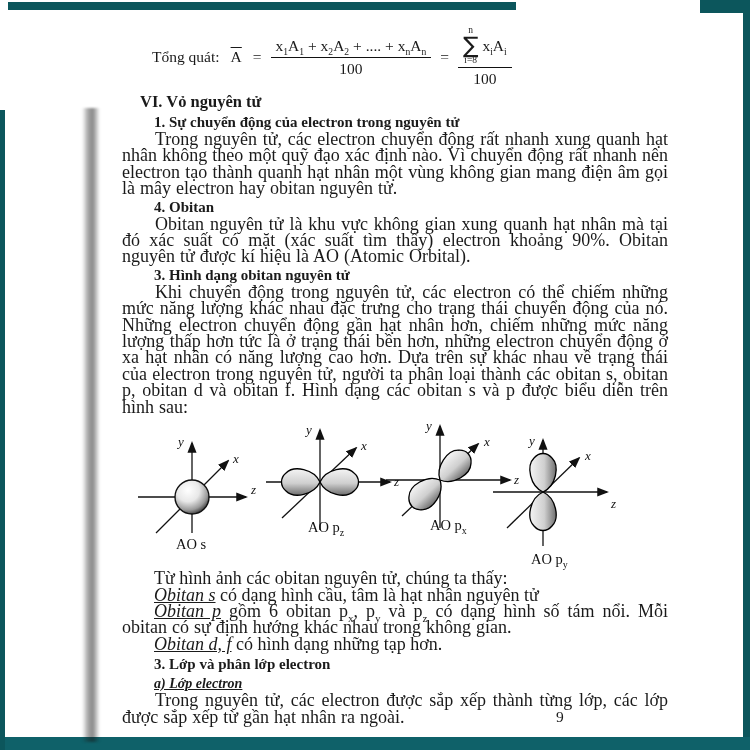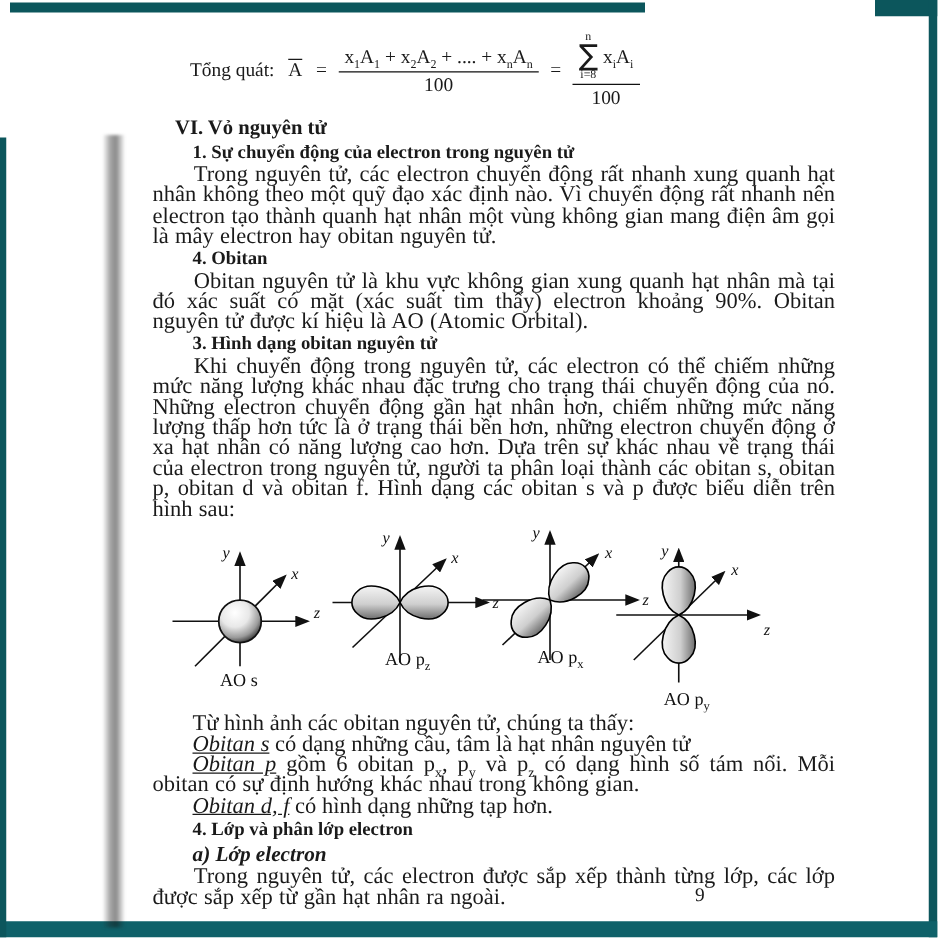--- a/index.html
+++ b/index.html
@@ -32,21 +32,21 @@
   .sum-sym{font-size:23px;font-family:"DejaVu Sans",sans-serif;line-height:.9;}
   .sumrow{display:inline-flex;align-items:center;}
 
   
   h1,h2,p{margin:0;font-size:18px;line-height:16.4px;}
   .h-vi{font-size:16.5px;font-weight:bold;padding-left:18px;margin-top:2px;line-height:20px;}
   .h-num{font-weight:bold;padding-left:32px;margin-top:2px;font-size:15px;line-height:17px;}
   .body-p{text-align:justify;text-indent:33px;word-spacing:.5px;}
   .finding{padding-left:32px;}
   .lead-i{font-style:italic;text-decoration:underline;}
-  .h-sub{font-weight:bold;font-style:italic;padding-left:32px;margin-top:2px;font-size:17px;line-height:17px;}
+  .h-sub{font-weight:bold;font-style:italic;padding-left:32px;margin-top:2px;font-size:14px;line-height:17px;text-decoration:underline;}
 
   
   .dg-row{position:relative;height:152px;margin-top:3px;}
   .dg{position:absolute;}
   .dg svg text{font-size:13px;font-style:italic;fill:#111;}
   .dg svg text.ao{font-size:14.5px;font-style:normal;}
   .dg svg tspan.svgsub{font-size:10px;}
 
   .pagenum{position:absolute;left:556px;top:708px;font-size:15.5px;}
 </style>
@@ -173,23 +173,23 @@
           </g>
           <text x="42" y="11">y</text>
           <text x="98" y="26">x</text>
           <text x="124" y="74">z</text>
           <text class="ao" x="44" y="130"><tspan>AO p</tspan><tspan class="svgsub" dy="4">y</tspan></text>
         </svg>
       </div>
     </div>
 
     <p class="finding">Từ hình ảnh các obitan nguyên tử, chúng ta thấy:</p>
-    <p class="finding"><span class="lead-i">Obitan s</span><span> có dạng những cầu, tâm là hạt nhân nguyên tử</span></p>
+    <p class="finding"><span class="lead-i">Obitan s</span><span> có dạng hình cầu, tâm là hạt nhân nguyên tử</span></p>
     <p class="body-p" style="text-indent:32px;"><span class="lead-i">Obitan p</span><span> gồm 6 obitan p</span><sub>x</sub><span>, p</span><sub>y</sub><span> và p</span><sub>z</sub><span> có dạng hình số tám nổi. Mỗi obitan có sự định hướng khác nhau trong không gian.</span></p>
     <p class="finding"><span class="lead-i">Obitan d, f</span><span> có hình dạng những tạp hơn.</span></p>
 
-    <h2 class="h-num" style="margin-top:4px;">4. Lớp và phân lớp electron</h2>
+    <h2 class="h-num" style="margin-top:4px;">3. Lớp và phân lớp electron</h2>
     <h2 class="h-sub">a) Lớp electron</h2>
     <p class="body-p">Trong nguyên tử, các electron được sắp xếp thành từng lớp, các lớp được sắp xếp từ gần hạt nhân ra ngoài.</p>
   </div>
 
   <div class="pagenum">9</div>
 </div>
 
 </body></html>

